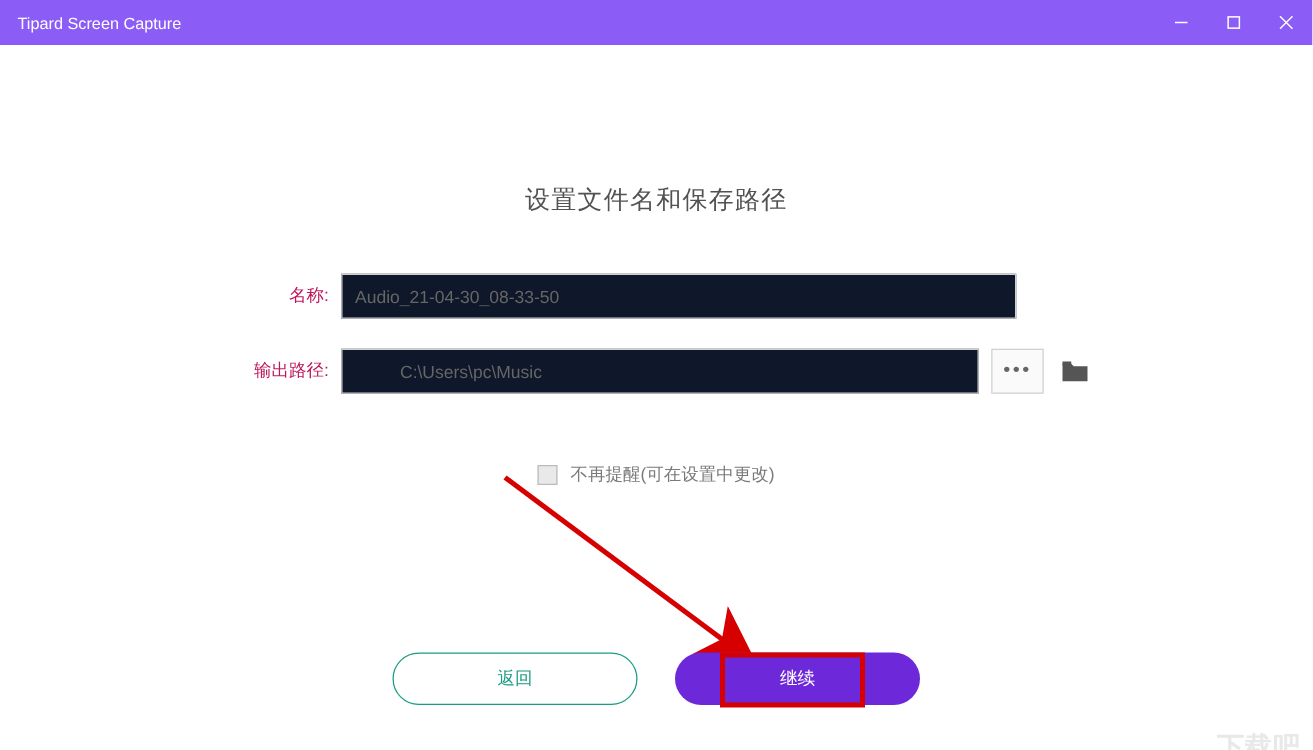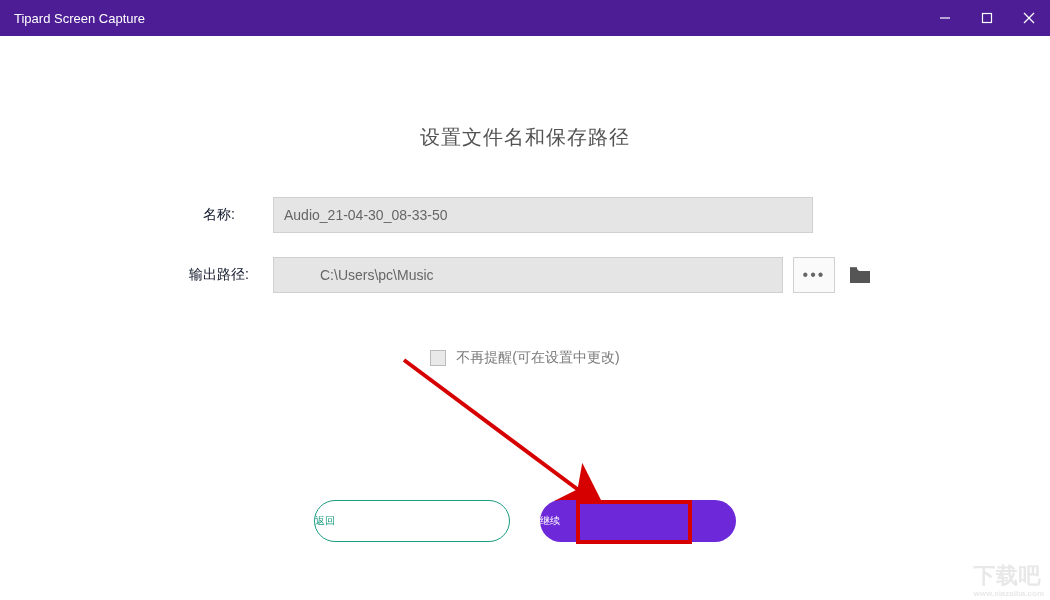--- a/index.html
+++ b/index.html
@@ -1,38 +1,38 @@
 <!DOCTYPE html>
 <html><head>
 <meta charset="utf-8">
 <style>
   * { box-sizing: border-box; margin: 0; padding: 0; }
   html, body { width: 1050px; height: 600px; font-family: "Microsoft YaHei", "PingFang SC", Arial, sans-serif; background: #fff; overflow: hidden; }
   .window { width: 1050px; height: 600px; background: #fff; position: relative; }
-  .titlebar { height: 36px; background: #4c1d95; color: #fff; display: flex; align-items: center; justify-content: space-between; padding: 0 0 0 14px; font-size: 13px; }
+  .titlebar { height: 36px; background: #8b5cf6; color: #fff; display: flex; align-items: center; justify-content: space-between; padding: 0 0 0 14px; font-size: 13px; }
   .titlebar-controls { display: flex; height: 100%; }
   .ctrl { width: 42px; display: flex; align-items: center; justify-content: center; cursor: pointer; }
   .ctrl svg { display: block; }
   .content { position: relative; height: 564px; }
-  .heading { text-align: center; font-size: 20px; color: #525252; letter-spacing: 1px; padding-top: 88px; }
+  .heading { text-align: center; font-size: 20px; color: #525252; letter-spacing: 1px; padding-top: 88px; margin-top: 22px; }
   .form { width: 700px; margin: 46px auto 0; }
   .row { display: flex; align-items: center; margin-bottom: 24px; }
-  .label { width: 98px; text-align: center; color: #0f172a; font-size: 14px; padding-right: 10px; }
+  .label { width: 98px; text-align: right; color: #be185d; font-size: 14px; padding-right: 10px; }
   .field-wrap { flex: 1; display: flex; align-items: center; gap: 10px; }
-  .text-input { height: 36px; border: 1px solid #d0d0d0; background: #e5e5e5; padding: 0 10px; font-size: 14px; color: #666; flex: 1; outline: none; }
+  .text-input { height: 36px; border: 1px solid #d0d0d0; background: #0f172a; padding: 0 10px; font-size: 14px; color: #666; flex: 1; outline: none; }
   .text-input.name { width: 540px; flex: none; }
   .text-input.path { flex: 1; padding-left: 46px; }
   .browse-btn { height: 36px; width: 42px; border: 1px solid #d0d0d0; background: #fafafa; display: flex; align-items: center; justify-content: center; cursor: pointer; font-size: 16px; color: #666; letter-spacing: 2px; }
   .folder-btn { height: 36px; width: 30px; display: flex; align-items: center; justify-content: center; cursor: pointer; }
   .folder-btn svg { display:block; }
   .checkbox-row { display: flex; align-items: center; justify-content: center; margin-top: 56px; gap: 10px; }
   .checkbox { width: 16px; height: 16px; border: 1px solid #bbb; background: #e9e9e9; cursor: pointer; }
   .checkbox-label { color: #7a7a7a; font-size: 14px; }
   .button-row { display: flex; justify-content: center; gap: 30px; position: absolute; bottom: 58px; left: 0; right: 0; }
-  .pill { width: 196px; height: 42px; border-radius: 21px; font-size: 10px; display: flex; align-items: center; cursor: pointer; }
+  .pill { width: 196px; height: 42px; border-radius: 21px; font-size: 14px; display: flex; align-items: center; justify-content: center; cursor: pointer; }
   .pill.back { border: 1.5px solid #1a9c80; color: #1a9c80; background: #fff; }
   .pill.continue { background: #6d28d9; color: #fff; border: none; position: relative; }
   .highlight-box { position: absolute; border: 4px solid #d60000; width: 116px; height: 44px; left: 576px; bottom: 56px; pointer-events: none; }
   .arrow-svg { position: absolute; left: 390px; top: 310px; pointer-events: none; }
   .watermark { position: absolute; right: 6px; bottom: 2px; color: #dcdcdc; font-size: 22px; font-weight: 700; font-family: Arial, sans-serif; opacity: .65; letter-spacing: .5px; }
   .watermark .sub { font-size: 8px; display:block; text-align:right; letter-spacing:0; margin-top:-2px; }
 </style>
 </head>
 <body>
 

